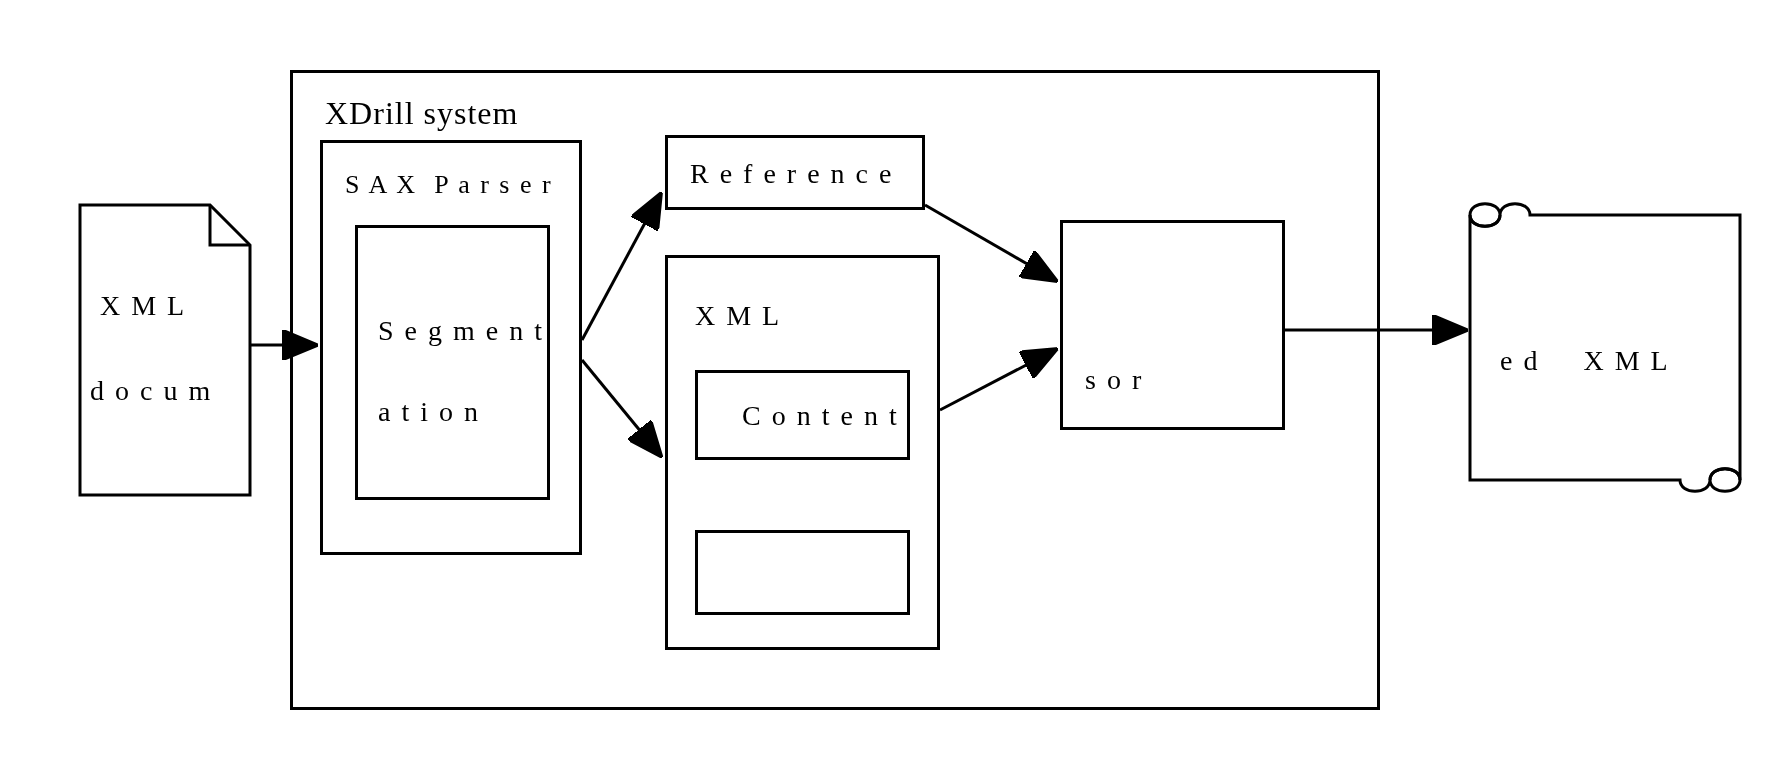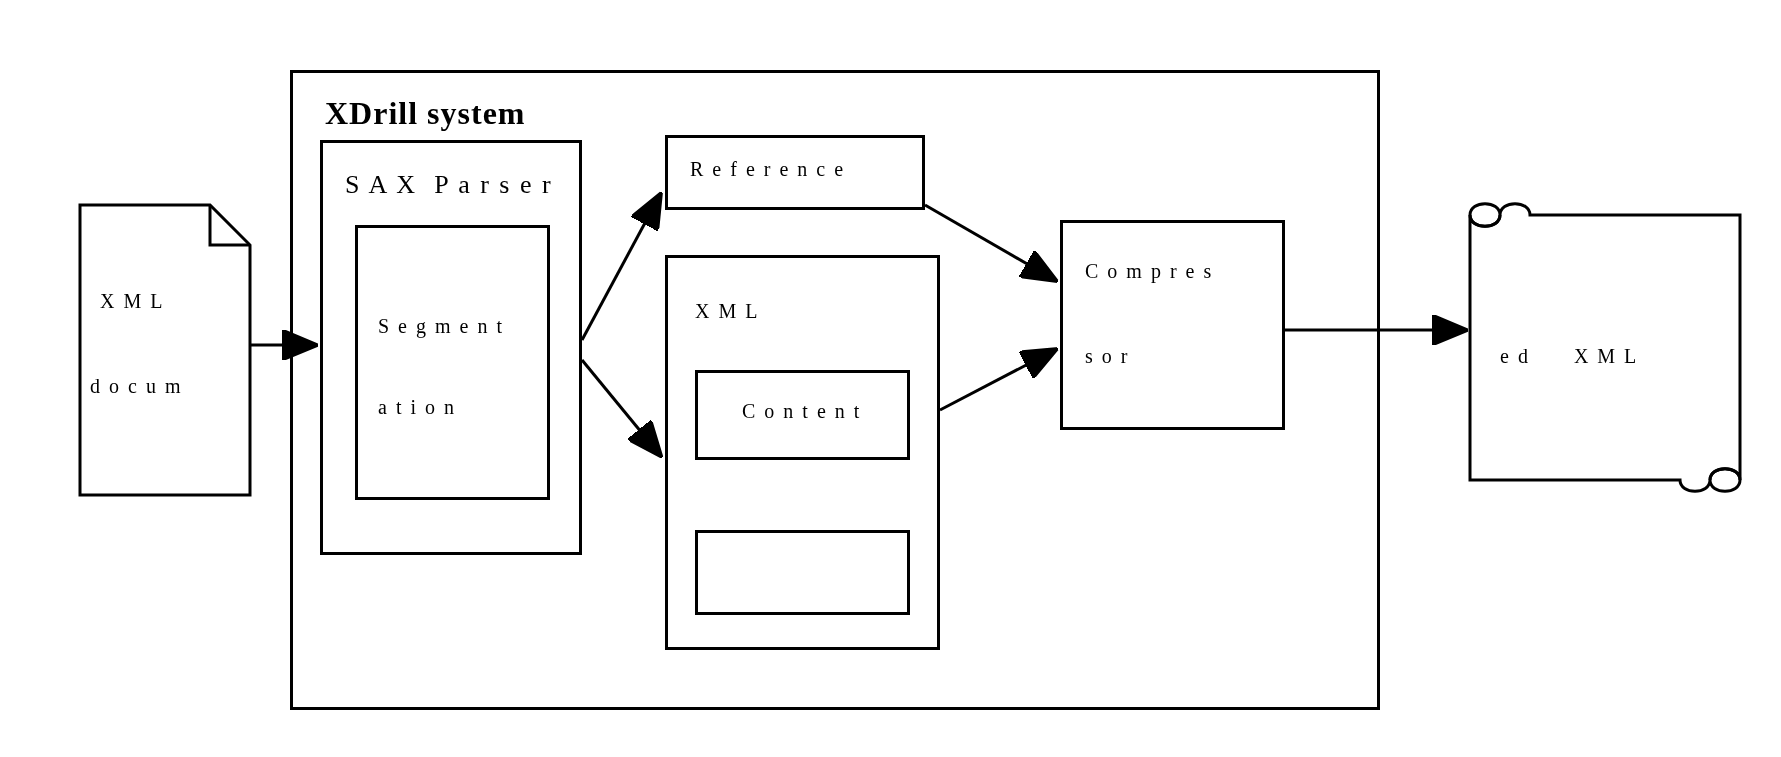--- a/index.html
+++ b/index.html
@@ -21,29 +21,29 @@
       width: 1781px;
       height: 757px;
     }
     .box {
       position: absolute;
       border: 3px solid black;
       background: white;
     }
     .label {
       position: absolute;
-      font-size: 20px;
+      font-size: 28px;
       letter-spacing: 2px;
       white-space: pre;
     }
     .title-label {
       position: absolute;
       font-size: 32px;
       letter-spacing: 1px;
-      font-weight: bold;
+      font-weight: normal;
     }
     svg {
       position: absolute;
       top: 0;
       left: 0;
       width: 1781px;
       height: 757px;
       pointer-events: none;
     }
     svg line, svg path, svg polygon {
@@ -79,22 +79,21 @@
   <div class="box" style="left:665px; top:135px; width:260px; height:75px;"></div>
   <div class="label" style="left:690px; top:158px;">R e f e r e n c e</div>
 
   <div class="box" style="left:665px; top:255px; width:275px; height:395px;"></div>
   <div class="label" style="left:695px; top:300px;">X M L</div>
   <div class="box" style="left:695px; top:370px; width:215px; height:90px;"></div>
   <div class="label" style="left:718px; top:400px;margin-left:24px;">C o n t e n t</div>
   <div class="box" style="left:695px; top:530px; width:215px; height:85px;"></div>
 
   <div class="box" style="left:1060px; top:220px; width:225px; height:210px;"></div>
-  <div class="label" style="left:1085px; top:260px;">C o m p r e s</div>
-  <div class="label" style="left:1085px; top:345px;">s o r</div>
+  <div class="label" style="left:1085px; top:364px;">s o r</div>
 
   <svg style="z-index:2">
 
     <path d="M 1470 215 
              C 1470 200, 1500 200, 1500 215
              C 1500 230, 1470 230, 1470 215
              M 1500 215
              C 1500 200, 1530 200, 1530 215
              L 1740 215
              L 1740 480

